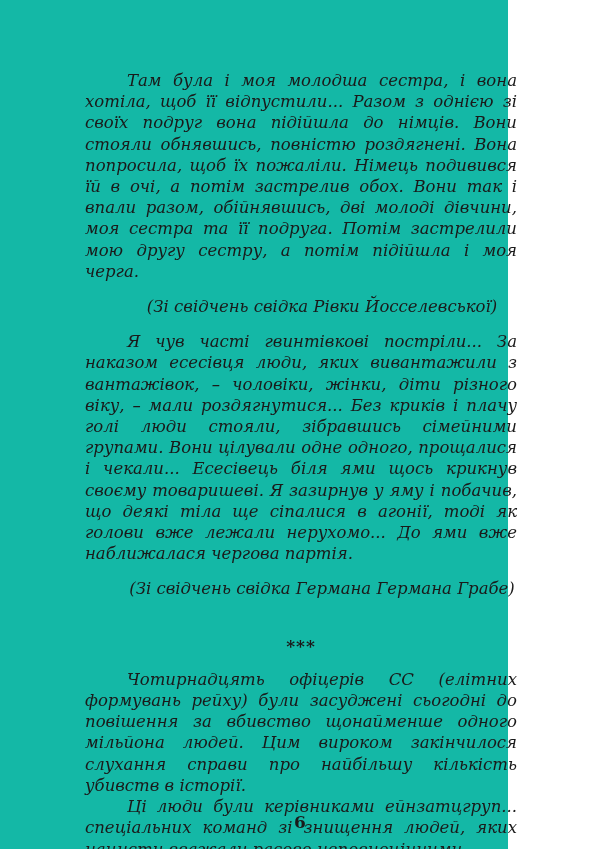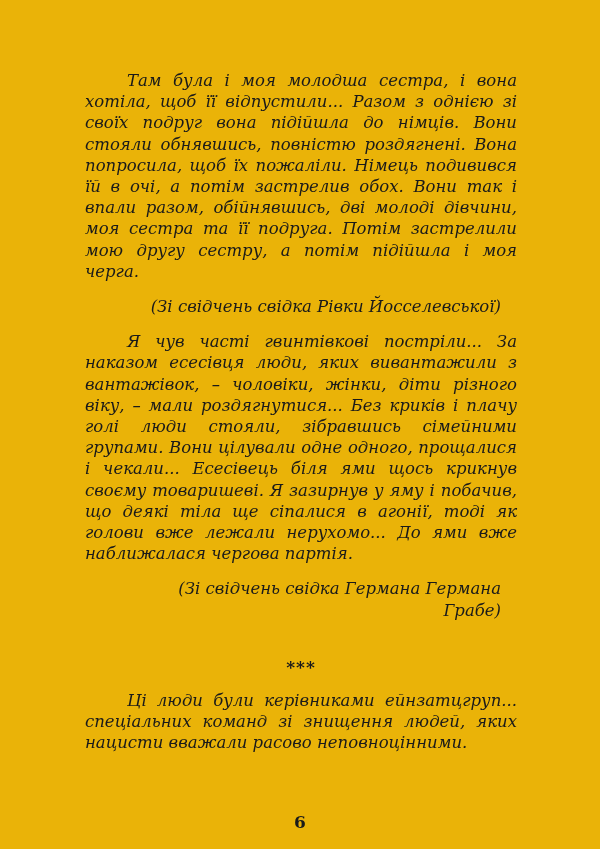--- a/index.html
+++ b/index.html
@@ -7,43 +7,43 @@
   body {
     width: 600px;
     height: 849px;
     background: #ffffff;
     font-family: "DejaVu Serif", "Liberation Serif", serif;
     color: #1a1a1a;
     overflow: hidden;
   }
   .page {
     position: relative;
-    width: 600px;
+    width: 508px;
     height: 849px;
-    background: #eab308;
+    background: #14b8a6;
     text-decoration: underline;
   }
   .text-block {
     position: absolute;
     left: 85px;
     top: 70px;
     width: 432px;
   }
   .text-block p {
     margin: 0;
     font-style: italic;
     font-size: 16.5px;
     line-height: 21.2px;
     text-align: justify;
     text-indent: 42px;
     color: #1a1a1a;
   }
   .text-block p.attribution {
-    margin: 14px 16px;
-    text-align: right;
+    margin: 14px 0;
+    text-align: center;
   }
   .text-block p.separator {
     margin: 36px 0 12px 0;
     text-align: center;
     text-indent: 0;
     font-style: normal;
     font-weight: bold;
     font-size: 17px;
     letter-spacing: 1px;
   }
@@ -62,17 +62,18 @@
 </head>
 <body>
 
 <main class="page">
   <section class="text-block">
     <p class="body">Там була і моя молодша сестра, і вона хотіла, щоб її відпустили... Разом з однією зі своїх подруг вона підійшла до німців. Вони стояли обнявшись, повністю роздягнені. Вона попросила, щоб їх пожаліли. Німець подивився їй в очі, а потім застрелив обох. Вони так і впали разом, обійнявшись, дві молоді дівчини, моя сестра та її подруга. Потім застрелили мою другу сестру, а потім підійшла і моя черга.</p>
     <p class="attribution">(Зі свідчень свідка Рівки Йосселевської)</p>
     <p class="body">Я чув часті гвинтівкові постріли... За наказом есесівця люди, яких вивантажили з вантажівок, – чоловіки, жінки, діти різного віку, – мали роздягнутися... Без криків і плачу голі люди стояли, зібравшись сімейними групами. Вони цілували одне одного, прощалися і чекали... Есесівець біля ями щось крикнув своєму товаришеві. Я зазирнув у яму і побачив, що деякі тіла ще сіпалися в агонії, тоді як голови вже лежали нерухомо... До ями вже наближалася чергова партія.</p>
     <p class="attribution">(Зі свідчень свідка Германа Германа Грабе)</p>
     <p class="separator">***</p>
+    <p class="body">Чотирнадцять офіцерів СС (елітних формувань рейху) були засуджені сьогодні до повішення за вбивство щонайменше одного мільйона людей. Цим вироком закінчилося слухання справи про найбільшу кількість убивств в історії.</p>
     <p class="body">Ці люди були керівниками ейнзатцгруп... спеціальних команд зі знищення людей, яких нацисти вважали расово неповноцінними.</p>
 
   </section>
   <div class="page-number">6</div>
 </main>
 
 </body></html>

